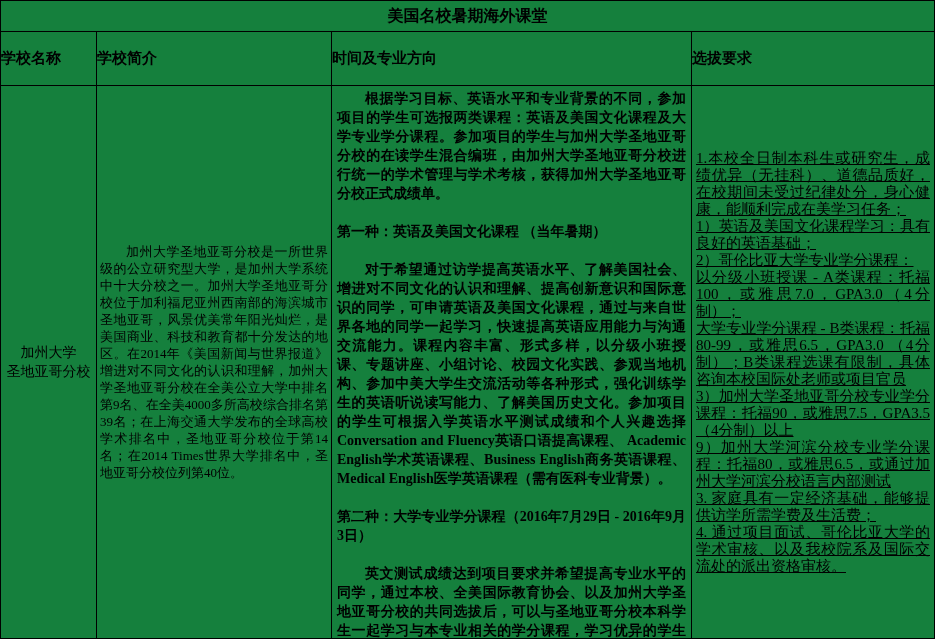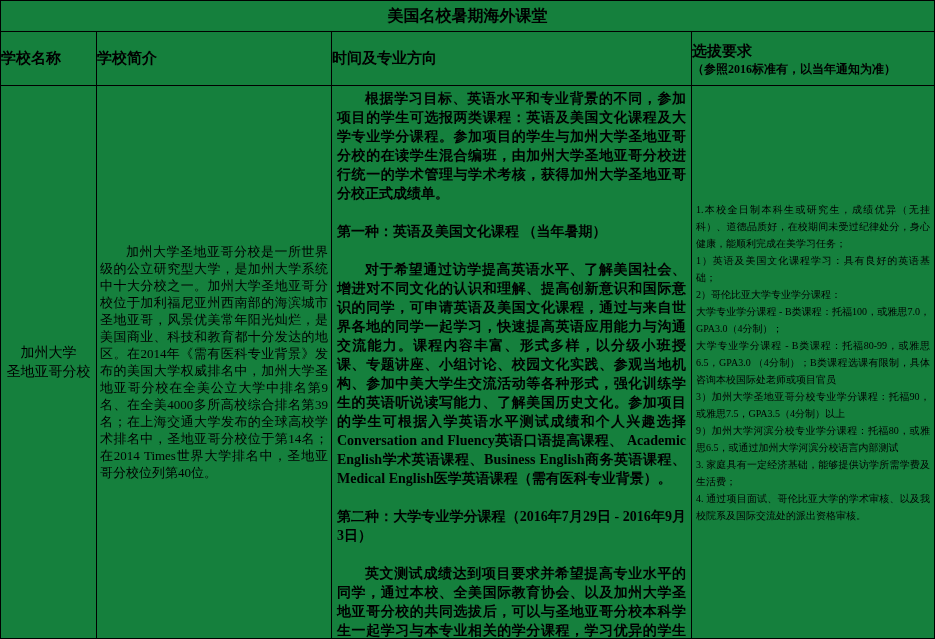--- a/index.html
+++ b/index.html
@@ -57,21 +57,21 @@
   .cell-program {
     padding: 3px 5px 0 5px;
     font-size: 14px; line-height: 19px;
   }
   .cell-program p { margin: 0 0 19px 0; text-align: justify; font-weight: bold; }
   .cell-program p:last-child { margin-bottom: 0; }
   .cell-program p.indent { text-indent: 2em; }
   .cell-requirements {
     display: flex; flex-direction: column; justify-content: center;
     padding: 0 4px;
-    font-size: 10px; line-height: 17px;
+    font-size: 15px; line-height: 17px; text-decoration: underline;
   }
   .cell-requirements .req-item { text-align: justify; }
 </style>
 </head>
 <body>
 
 <div class="doc-table">
 
   <div class="title-row">
     <span class="title-text">美国名校暑期海外课堂</span>
@@ -82,48 +82,47 @@
       <span>学校名称</span>
     </div>
     <div class="header-cell">
       <span>学校简介</span>
     </div>
     <div class="header-cell">
       <span>时间及专业方向</span>
     </div>
     <div class="header-cell">
       <span>选拔要求</span>
-      <span class="header-sub">（参照2016标准有，以当年通知为准）</span>
     </div>
   </div>
 
   <div class="body-row">
 
     <div class="body-cell cell-school-name">
       <div>加州大学</div>
       <div>圣地亚哥分校</div>
     </div>
 
     <div class="body-cell cell-intro">
-      <p>加州大学圣地亚哥分校是一所世界级的公立研究型大学，是加州大学系统中十大分校之一。加州大学圣地亚哥分校位于加利福尼亚州西南部的海滨城市圣地亚哥，风景优美常年阳光灿烂，是美国商业、科技和教育都十分发达的地区。在2014年《需有医科专业背景》发布的美国大学权威排名中，加州大学圣地亚哥分校在全美公立大学中排名第9名、在全美4000多所高校综合排名第39名；在上海交通大学发布的全球高校学术排名中，圣地亚哥分校位于第14名；在2014 Times世界大学排名中，圣地亚哥分校位列第40位。</p>
+      <p>加州大学圣地亚哥分校是一所世界级的公立研究型大学，是加州大学系统中十大分校之一。加州大学圣地亚哥分校位于加利福尼亚州西南部的海滨城市圣地亚哥，风景优美常年阳光灿烂，是美国商业、科技和教育都十分发达的地区。在2014年《美国新闻与世界报道》增进对不同文化的认识和理解，加州大学圣地亚哥分校在全美公立大学中排名第9名、在全美4000多所高校综合排名第39名；在上海交通大学发布的全球高校学术排名中，圣地亚哥分校位于第14名；在2014 Times世界大学排名中，圣地亚哥分校位列第40位。</p>
     </div>
 
     <div class="body-cell cell-program">
       <p class="indent">根据学习目标、英语水平和专业背景的不同，参加项目的学生可选报两类课程：英语及美国文化课程及大学专业学分课程。参加项目的学生与加州大学圣地亚哥分校的在读学生混合编班，由加州大学圣地亚哥分校进行统一的学术管理与学术考核，获得加州大学圣地亚哥分校正式成绩单。</p>
       <p>第一种：英语及美国文化课程 （当年暑期）</p>
       <p class="indent">对于希望通过访学提高英语水平、了解美国社会、增进对不同文化的认识和理解、提高创新意识和国际意识的同学，可申请英语及美国文化课程，通过与来自世界各地的同学一起学习，快速提高英语应用能力与沟通交流能力。课程内容丰富、形式多样，以分级小班授课、专题讲座、小组讨论、校园文化实践、参观当地机构、参加中美大学生交流活动等各种形式，强化训练学生的英语听说读写能力、了解美国历史文化。参加项目的学生可根据入学英语水平测试成绩和个人兴趣选择Conversation and Fluency英语口语提高课程、 Academic English学术英语课程、Business English商务英语课程、Medical English医学英语课程（需有医科专业背景）。</p>
       <p>第二种：大学专业学分课程（2016年7月29日 -  2016年9月3日）</p>
       <p class="indent">英文测试成绩达到项目要求并希望提高专业水平的同学，通过本校、全美国际教育协会、以及加州大学圣地亚哥分校的共同选拔后，可以与圣地亚哥分校本科学生一起学习与本专业相关的学分课程，学习优异的学生还可以选修研究生课程。 大学学分课程面向本校大多数专业的学生，顺利完成学业后，获得加州大学圣地亚哥分校的正式学分和成绩单。学生在加州大学圣地亚哥分校期间学习两门课，获得8个加州大学圣地亚哥分校的学分，经本校教务处获院系评估认可的学分可转为本校学分。</p>
     </div>
 
     <div class="body-cell cell-requirements">
       <div class="req-item">1.本校全日制本科生或研究生，成绩优异（无挂科）、道德品质好，在校期间未受过纪律处分，身心健康，能顺利完成在美学习任务；</div>
       <div class="req-item">1）英语及美国文化课程学习：具有良好的英语基础；</div>
       <div class="req-item">2）哥伦比亚大学专业学分课程：</div>
-      <div class="req-item">大学专业学分课程 - B类课程：托福100，或雅思7.0，GPA3.0（4分制）；</div>
+      <div class="req-item">以分级小班授课 - A类课程：托福100，或雅思7.0，GPA3.0（4分制）；</div>
       <div class="req-item">大学专业学分课程 - B类课程：托福80-99，或雅思6.5，GPA3.0 （4分制）；B类课程选课有限制，具体咨询本校国际处老师或项目官员</div>
       <div class="req-item">3）加州大学圣地亚哥分校专业学分课程：托福90，或雅思7.5，GPA3.5（4分制）以上</div>
       <div class="req-item">9）加州大学河滨分校专业学分课程：托福80，或雅思6.5，或通过加州大学河滨分校语言内部测试</div>
       <div class="req-item">3. 家庭具有一定经济基础，能够提供访学所需学费及生活费；</div>
       <div class="req-item">4. 通过项目面试、哥伦比亚大学的学术审核、以及我校院系及国际交流处的派出资格审核。</div>
     </div>
 
   </div>
 </div>
 

